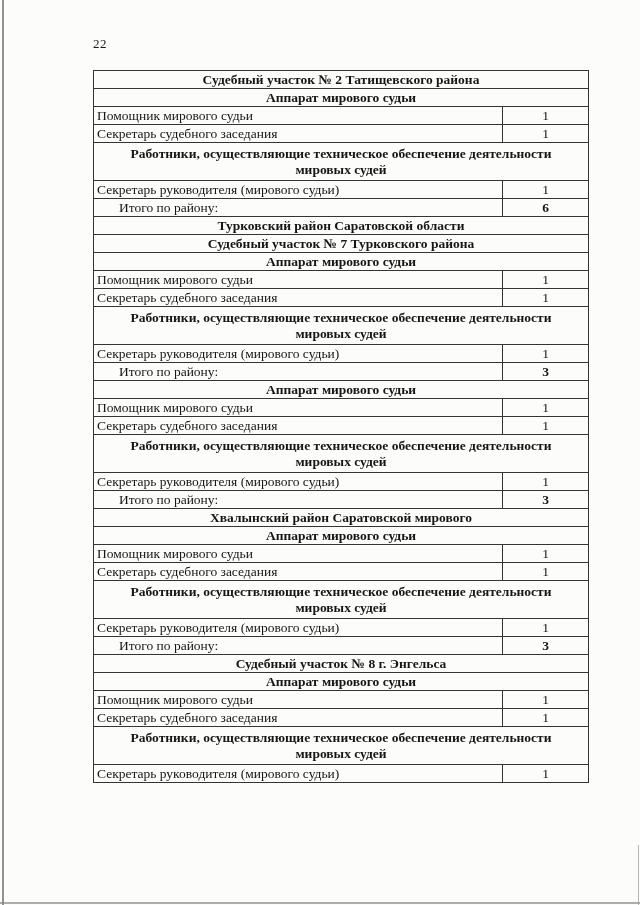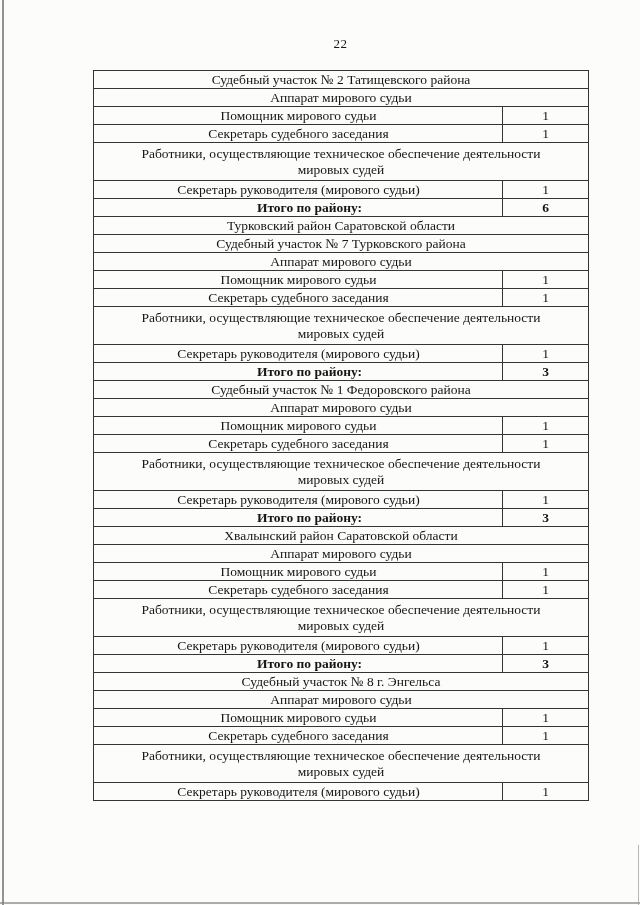--- a/index.html
+++ b/index.html
@@ -35,21 +35,20 @@
     right: 1px; bottom: 0;
     width: 1px; height: 60px;
     background: #9a9a9a;
     opacity: .7;
   }
   .page-number {
     position: absolute;
     top: 36px;
     left: 93px;
     width: 495px;
-    text-align: center;
     font-size: 13px;
     letter-spacing: .5px;
   }
   table.staff-table {
     position: absolute;
     left: 93px;
     top: 70px;
     width: 495px;
     border-collapse: collapse;
     table-layout: fixed;
@@ -59,32 +58,32 @@
     font-size: 13.5px;
     line-height: 1.18;
     height: 17px;
     padding: 0 2px;
     vertical-align: middle;
     overflow: hidden;
     white-space: pre-line;
   }
   tr.row-double td { height: 37px; }
   td.hdr {
-    font-weight: normal;
+    font-weight: bold;
     text-align: center;
     padding: 0 4px;
   }
   td.lbl {
-    text-align: center;
+    text-align: left;
     padding-left: 3px;
     white-space: nowrap;
   }
   td.val { text-align: center; }
   tr.row-total td.lbl {
-    font-weight: bold;
+    font-weight: normal;
     padding-left: 25px;
   }
   tr.row-total td.val { font-weight: bold; }
 </style>
 </head>
 <body>
 
 <div class="scan-edge-left"></div>
 <div class="scan-edge-bottom"></div>
 <div class="scan-edge-right"></div>
@@ -146,23 +145,20 @@
       </tr>
       <tr class="row-data">
         <td class="lbl">Секретарь руководителя (мирового судьи)</td>
         <td class="val">1</td>
       </tr>
       <tr class="row-total">
         <td class="lbl">Итого по району:</td>
         <td class="val">3</td>
       </tr>
       <tr class="row-header">
-        <td colspan="2" class="hdr">Судебный участок № 1 Федоровского района</td>
-      </tr>
-      <tr class="row-header">
         <td colspan="2" class="hdr">Аппарат мирового судьи</td>
       </tr>
       <tr class="row-data">
         <td class="lbl">Помощник мирового судьи</td>
         <td class="val">1</td>
       </tr>
       <tr class="row-data">
         <td class="lbl">Секретарь судебного заседания</td>
         <td class="val">1</td>
       </tr>
@@ -172,21 +168,21 @@
       </tr>
       <tr class="row-data">
         <td class="lbl">Секретарь руководителя (мирового судьи)</td>
         <td class="val">1</td>
       </tr>
       <tr class="row-total">
         <td class="lbl">Итого по району:</td>
         <td class="val">3</td>
       </tr>
       <tr class="row-header">
-        <td colspan="2" class="hdr">Хвалынский район Саратовской области</td>
+        <td colspan="2" class="hdr">Хвалынский район Саратовской мирового</td>
       </tr>
       <tr class="row-header">
         <td colspan="2" class="hdr">Аппарат мирового судьи</td>
       </tr>
       <tr class="row-data">
         <td class="lbl">Помощник мирового судьи</td>
         <td class="val">1</td>
       </tr>
       <tr class="row-data">
         <td class="lbl">Секретарь судебного заседания</td>

